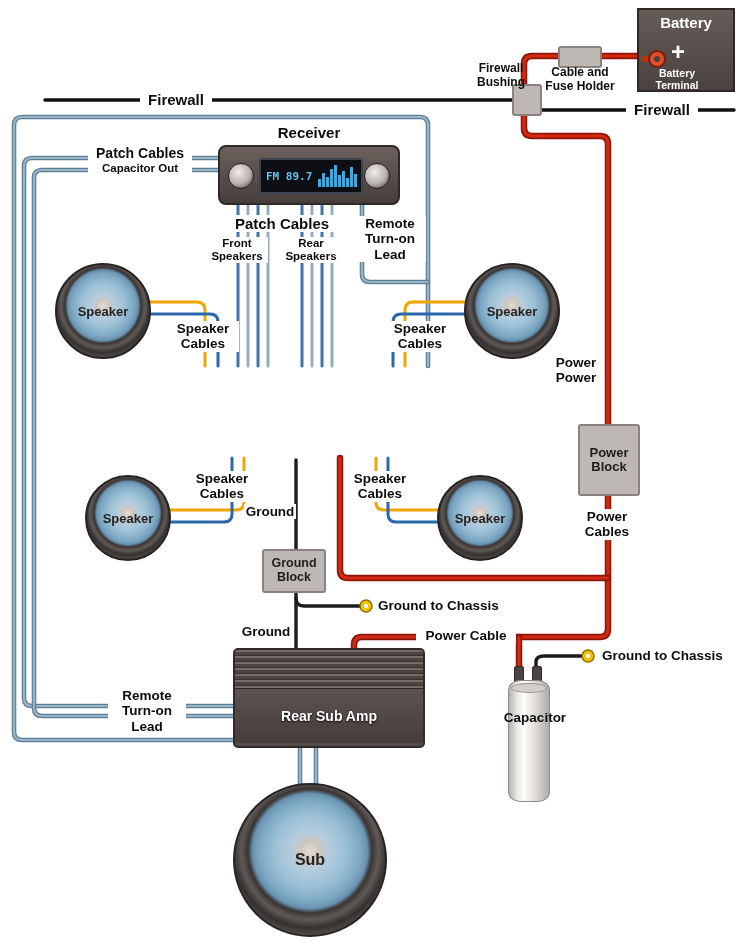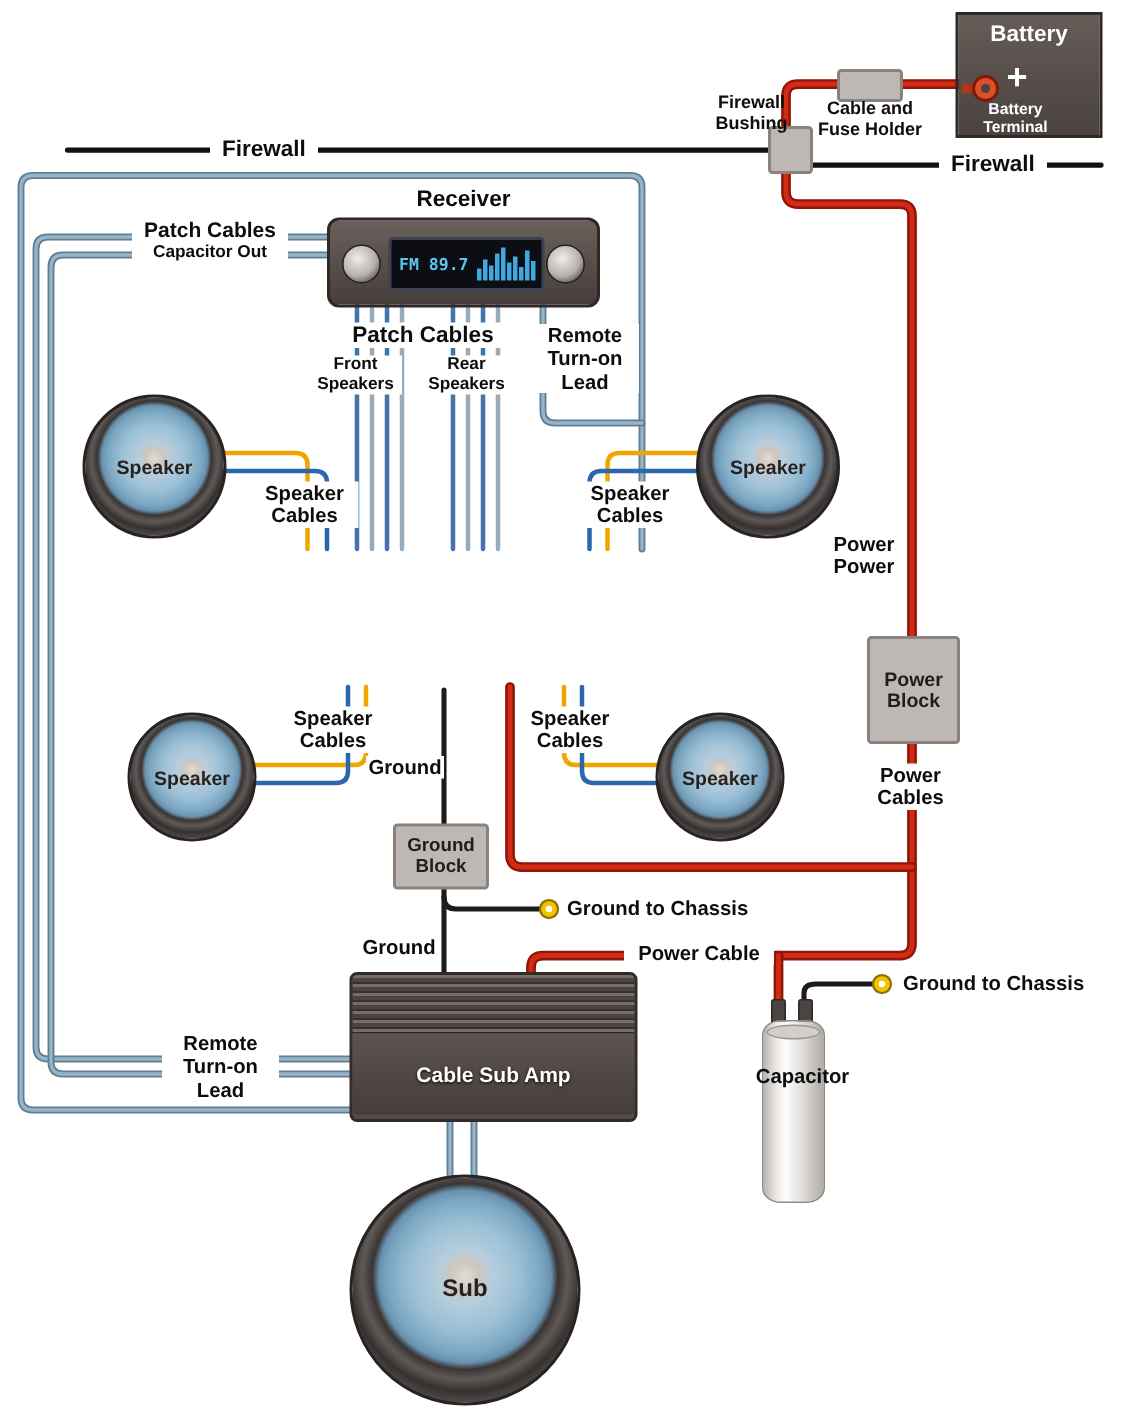--- a/index.html
+++ b/index.html
@@ -175,21 +175,21 @@
         <span style="height:16px"></span>
           <span style="height:9px"></span>
           <span style="height:20px"></span>
         <span style="height:13px"></span>
       </span>
     </div>
   </div>
 
   <div class="amp" style="left:233px;top:648px;width:192px;height:100px;">
     <div class="amp-fins"></div>
-    <div class="amp-label s14">Cable Sub Amp</div>
+    <div class="amp-label s14">Rear Sub Amp</div>
   </div>
 
   <div class="block" style="left:578px;top:424px;width:58px;height:68px;font-size:13px;">
     <span>Power</span>
     <span>Block</span>
   </div>
   <div class="block" style="left:262px;top:549px;width:60px;height:40px;font-size:12.5px;">
     <span>Ground</span>
     <span>Block</span>
   </div>

